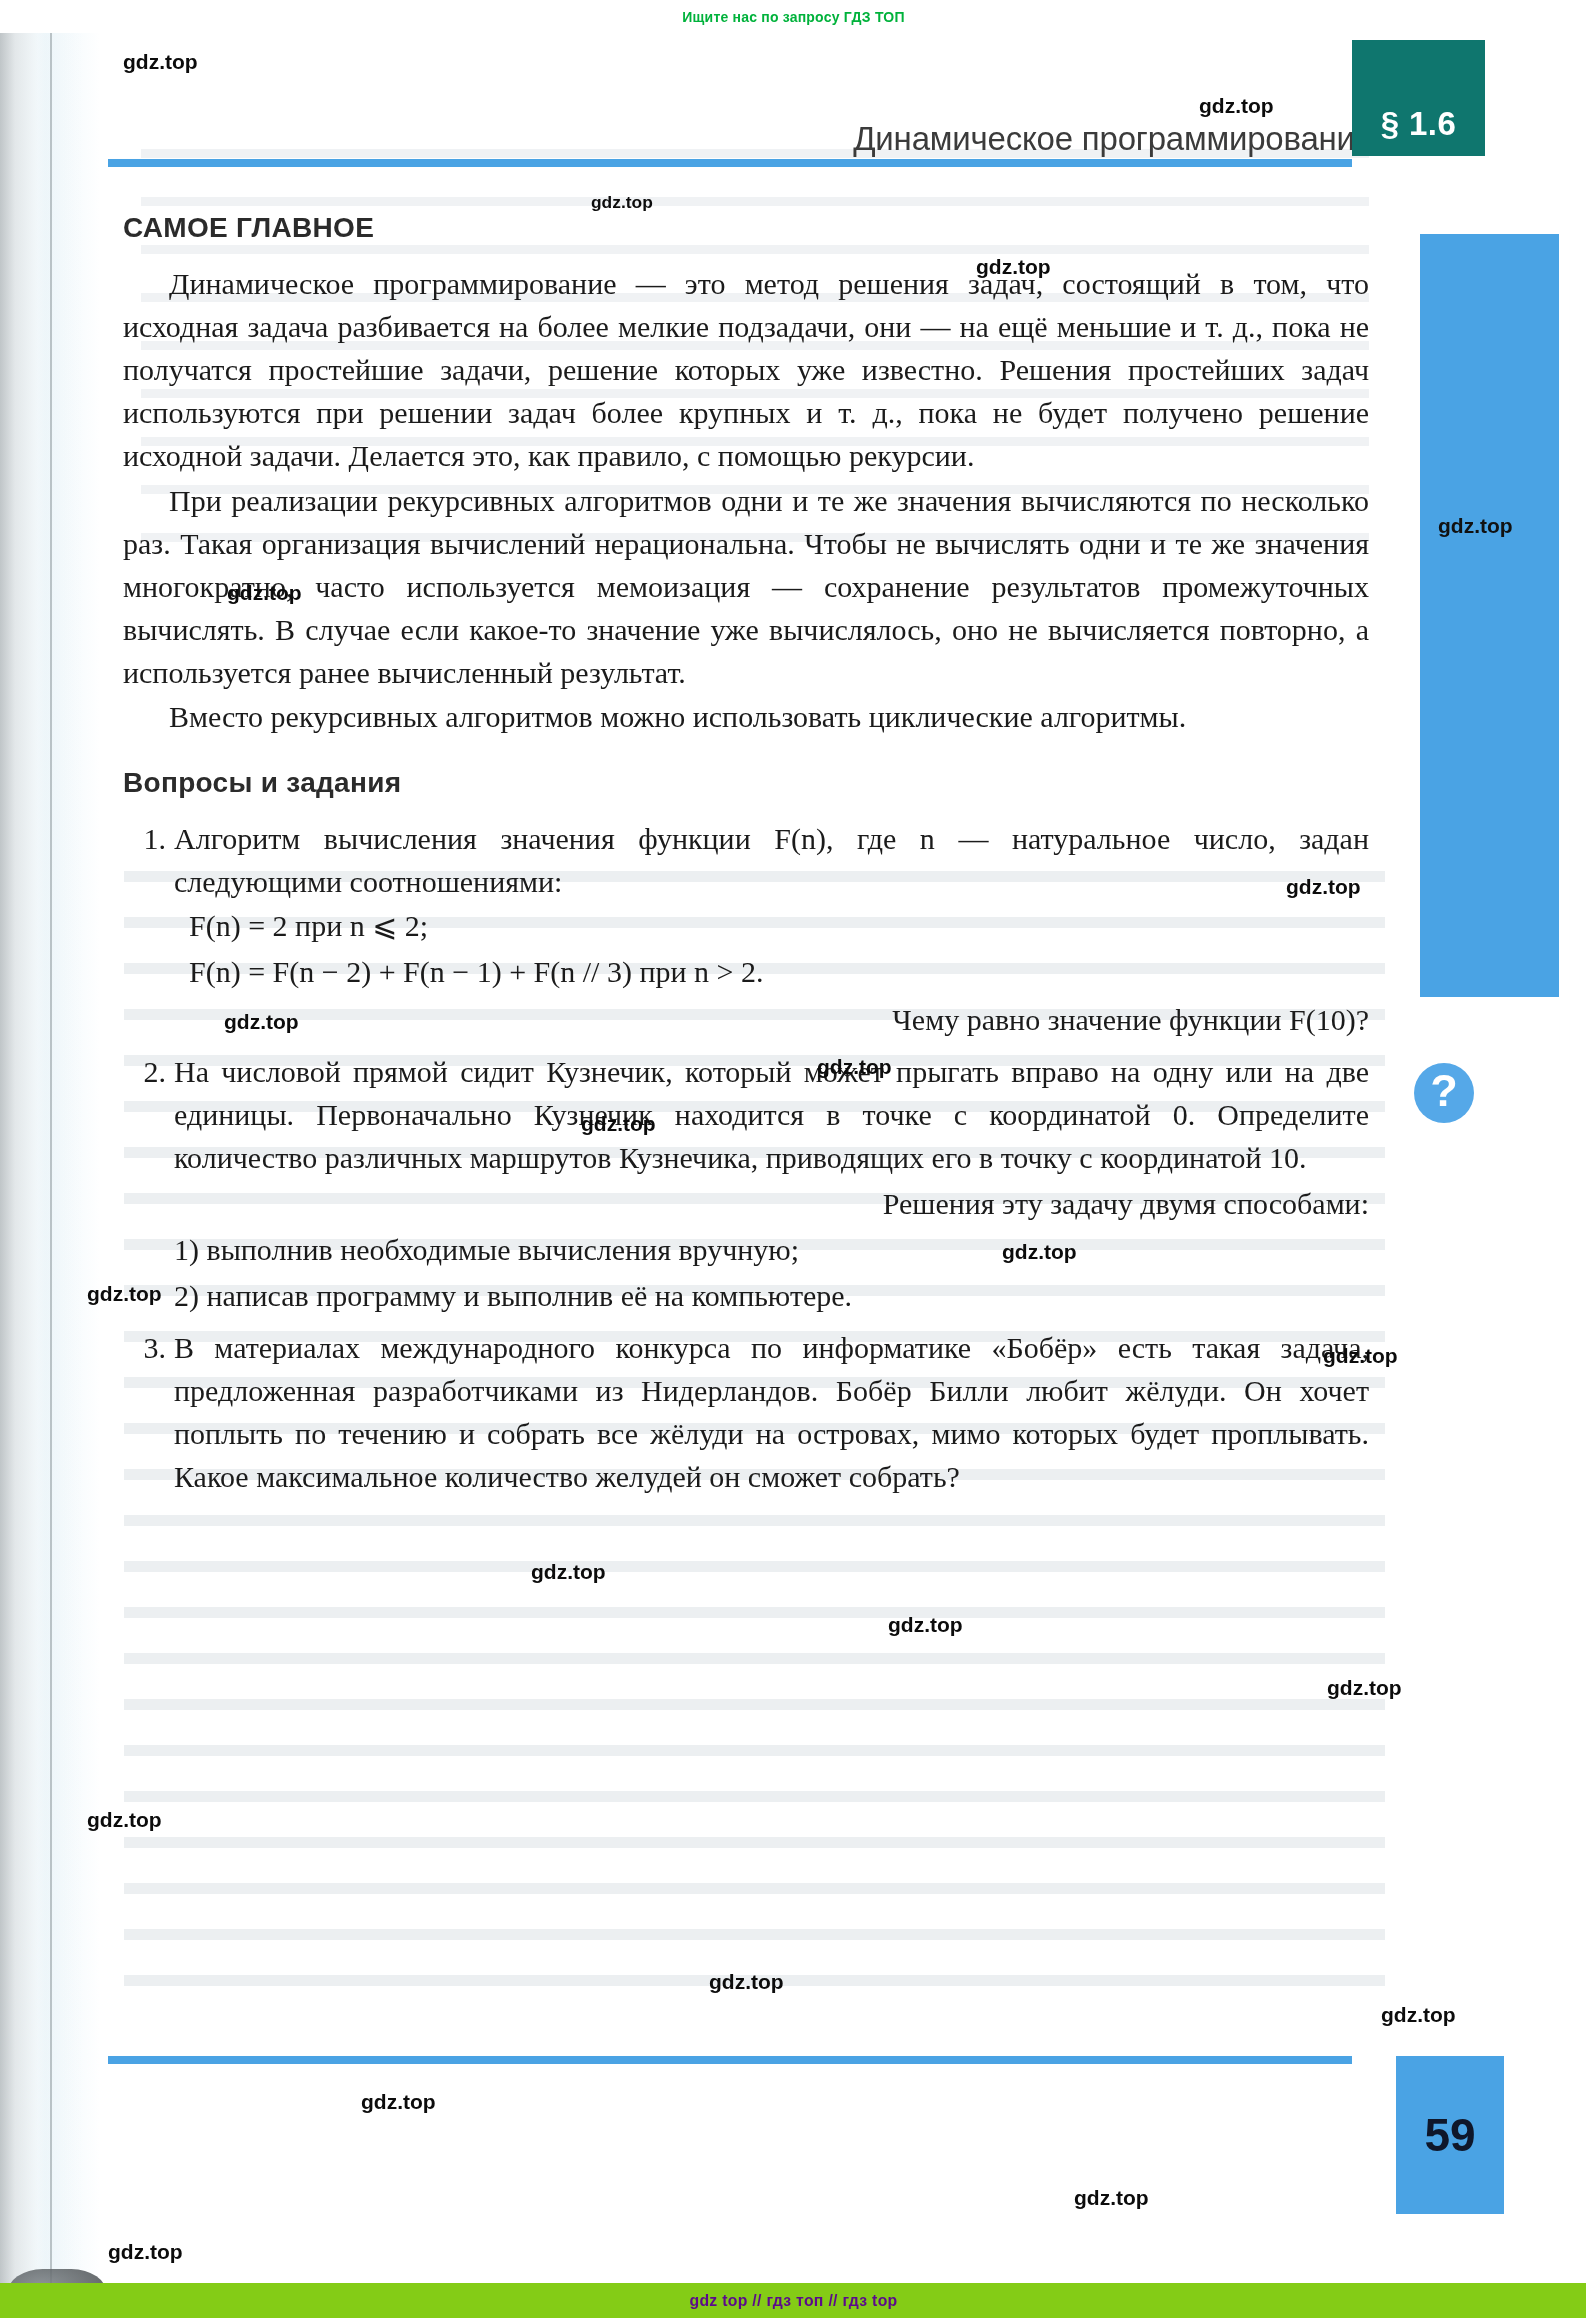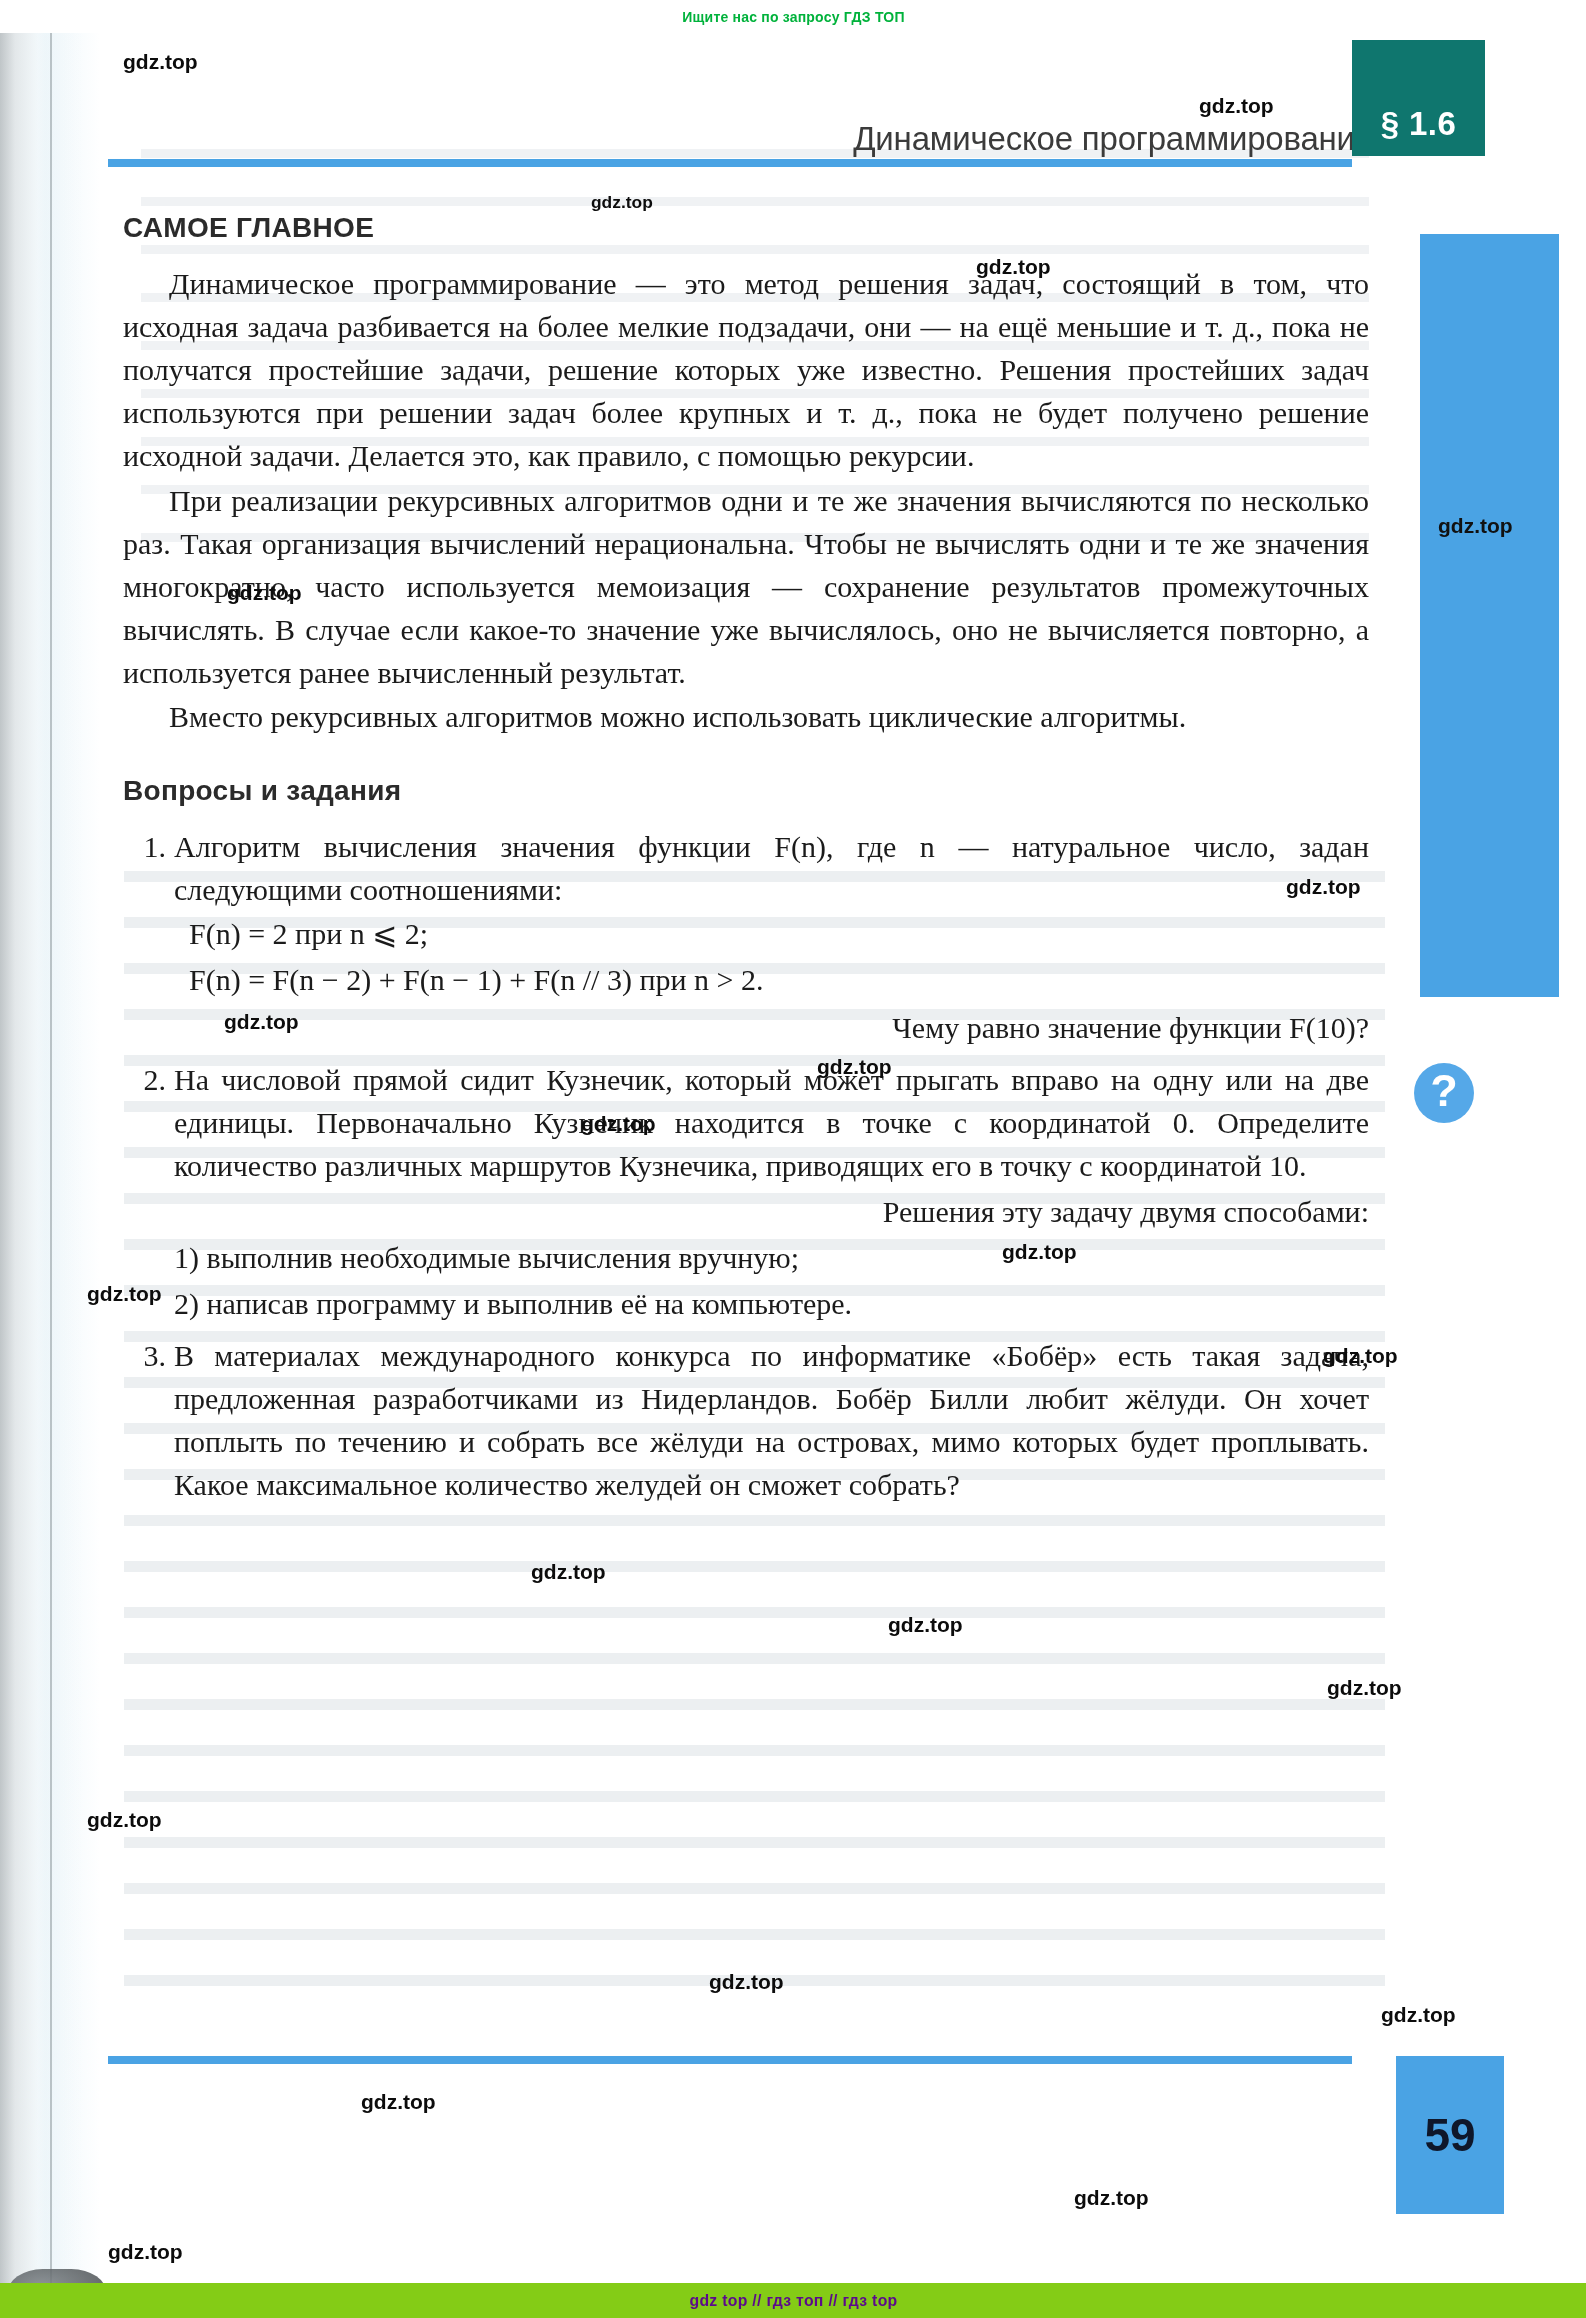--- a/index.html
+++ b/index.html
@@ -118,21 +118,21 @@
   
   .col{
     position:absolute;left:123px;top:212px;width:1246px;
   }
   h2.sec{
     margin:0 0 18px 0;
     font-family:"Liberation Sans", sans-serif;
     font-size:28px;font-weight:700;color:#2b2b2b;
     letter-spacing:0.3px;
   }
-  h2.sec.q{ margin-top:37px; }
+  h2.sec.q{ margin-top:29px; }
   p.para{
     margin:0 0 1.7px 0;
     font-size:30px; line-height:43px;
     color:#1b1b1b;
     text-align:justify;
     text-indent:46px;
     font-family:"Liberation Serif", serif;
     hyphens:manual;
   }
 

